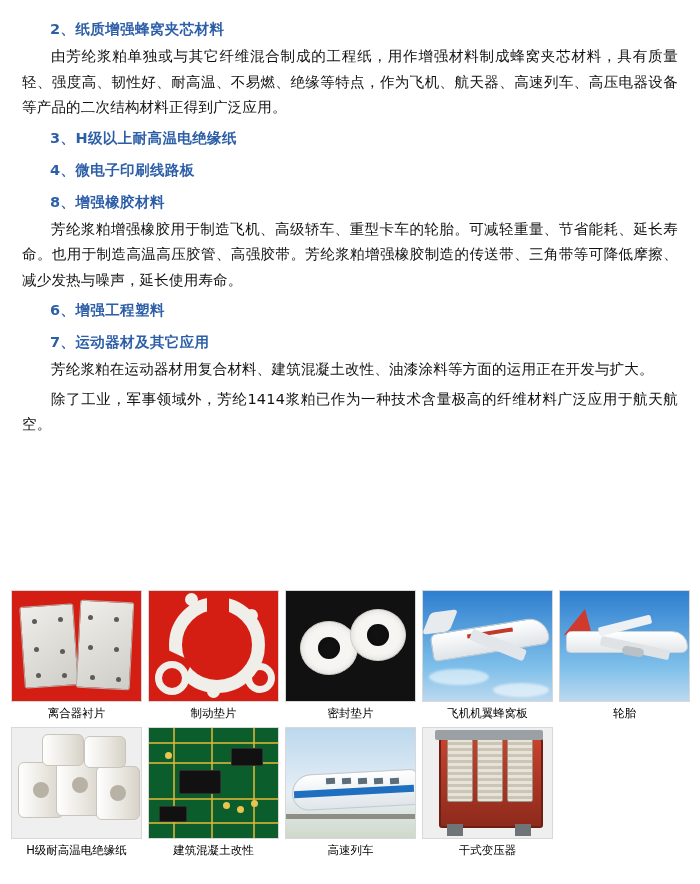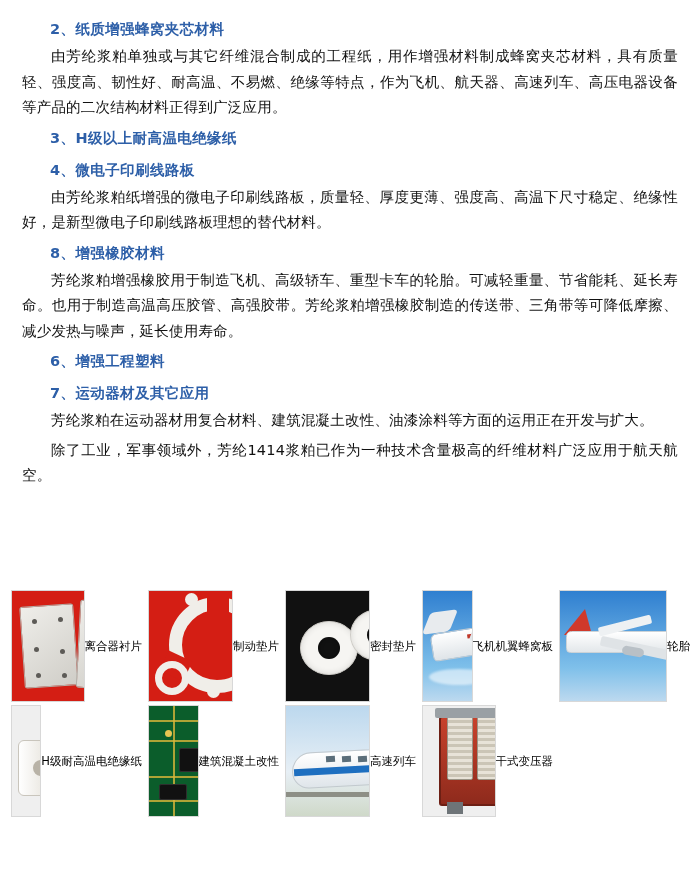--- a/index.html
+++ b/index.html
@@ -49,21 +49,21 @@
     width: 678px;
   }
   .grid-row {
     display: flex;
     gap: 6px;
     margin-bottom: 3px;
   }
   .cell {
     width: 131px;
     display: flex;
-    flex-direction: row;
+    flex-direction: column;
     align-items: center;
   }
   .thumb {
     width: 131px;
     height: 112px;
     border: 1px solid #d8d8d8;
     box-sizing: border-box;
     overflow: hidden;
     position: relative;
   }
@@ -352,21 +352,20 @@
     <div class="section-heading">2、纸质增强蜂窝夹芯材料</div>
     <div class="para">由芳纶浆粕单独或与其它纤维混合制成的工程纸，用作增强材料制成蜂窝夹芯材料，具有质量轻、强度高、韧性好、耐高温、不易燃、绝缘等特点，作为飞机、航天器、高速列车、高压电器设备等产品的二次结构材料正得到广泛应用。</div>
   </div>
 
   <div class="section">
     <div class="section-heading">3、H级以上耐高温电绝缘纸</div>
   </div>
 
   <div class="section">
     <div class="section-heading">4、微电子印刷线路板</div>
-    <div class="para">由芳纶浆粕纸增强的微电子印刷线路板，质量轻、厚度更薄、强度高、高温下尺寸稳定、绝缘性好，是新型微电子印刷线路板理想的替代材料。</div>
   </div>
 
   <div class="section">
     <div class="section-heading">8、增强橡胶材料</div>
     <div class="para">芳纶浆粕增强橡胶用于制造飞机、高级轿车、重型卡车的轮胎。可减轻重量、节省能耗、延长寿命。也用于制造高温高压胶管、高强胶带。芳纶浆粕增强橡胶制造的传送带、三角带等可降低摩擦、减少发热与噪声，延长使用寿命。</div>
   </div>
 
   <div class="section">
     <div class="section-heading">6、增强工程塑料</div>
   </div>

